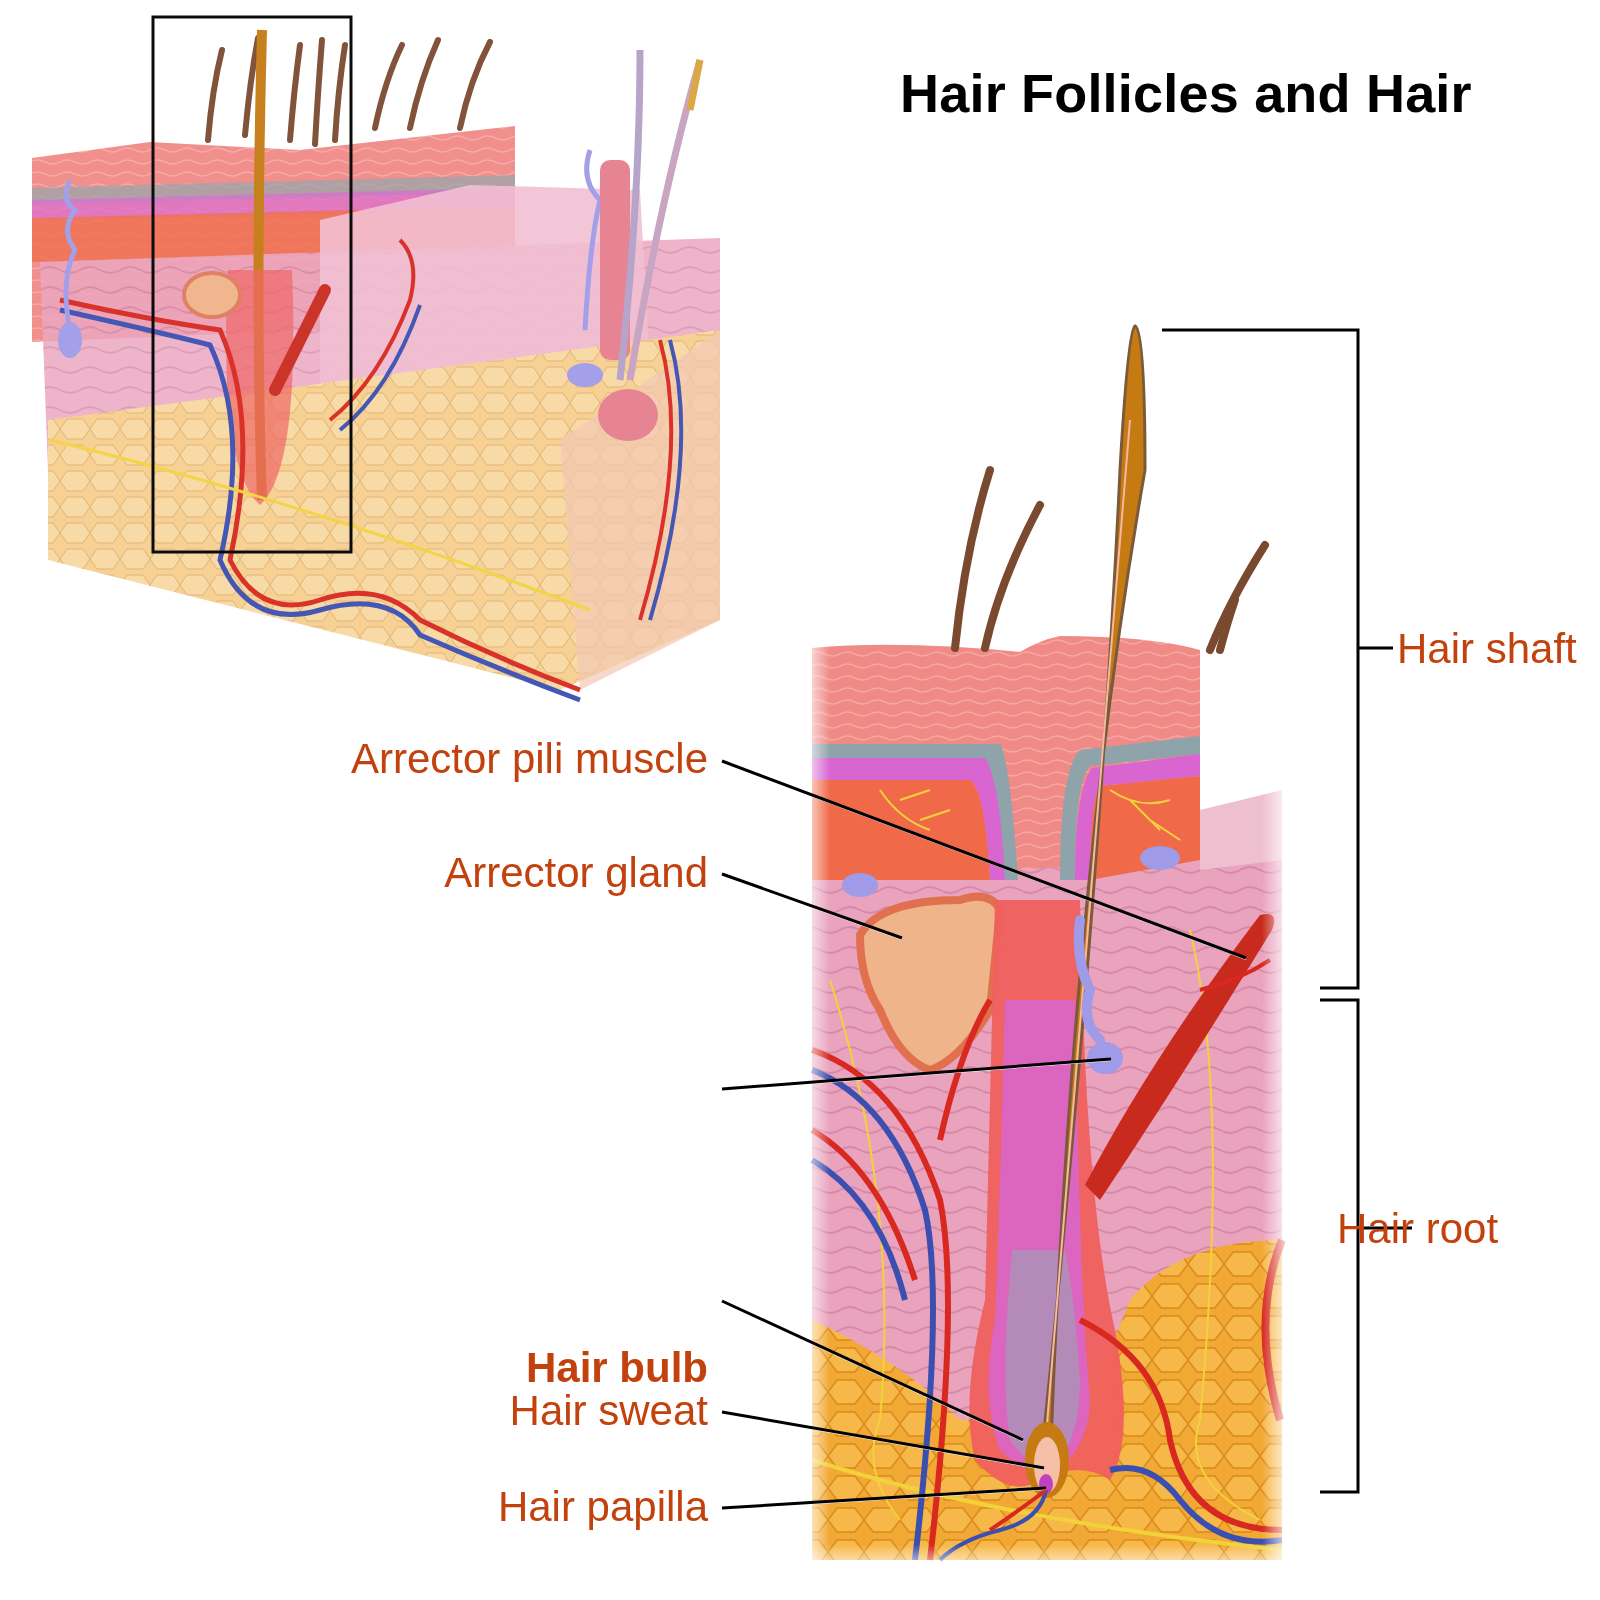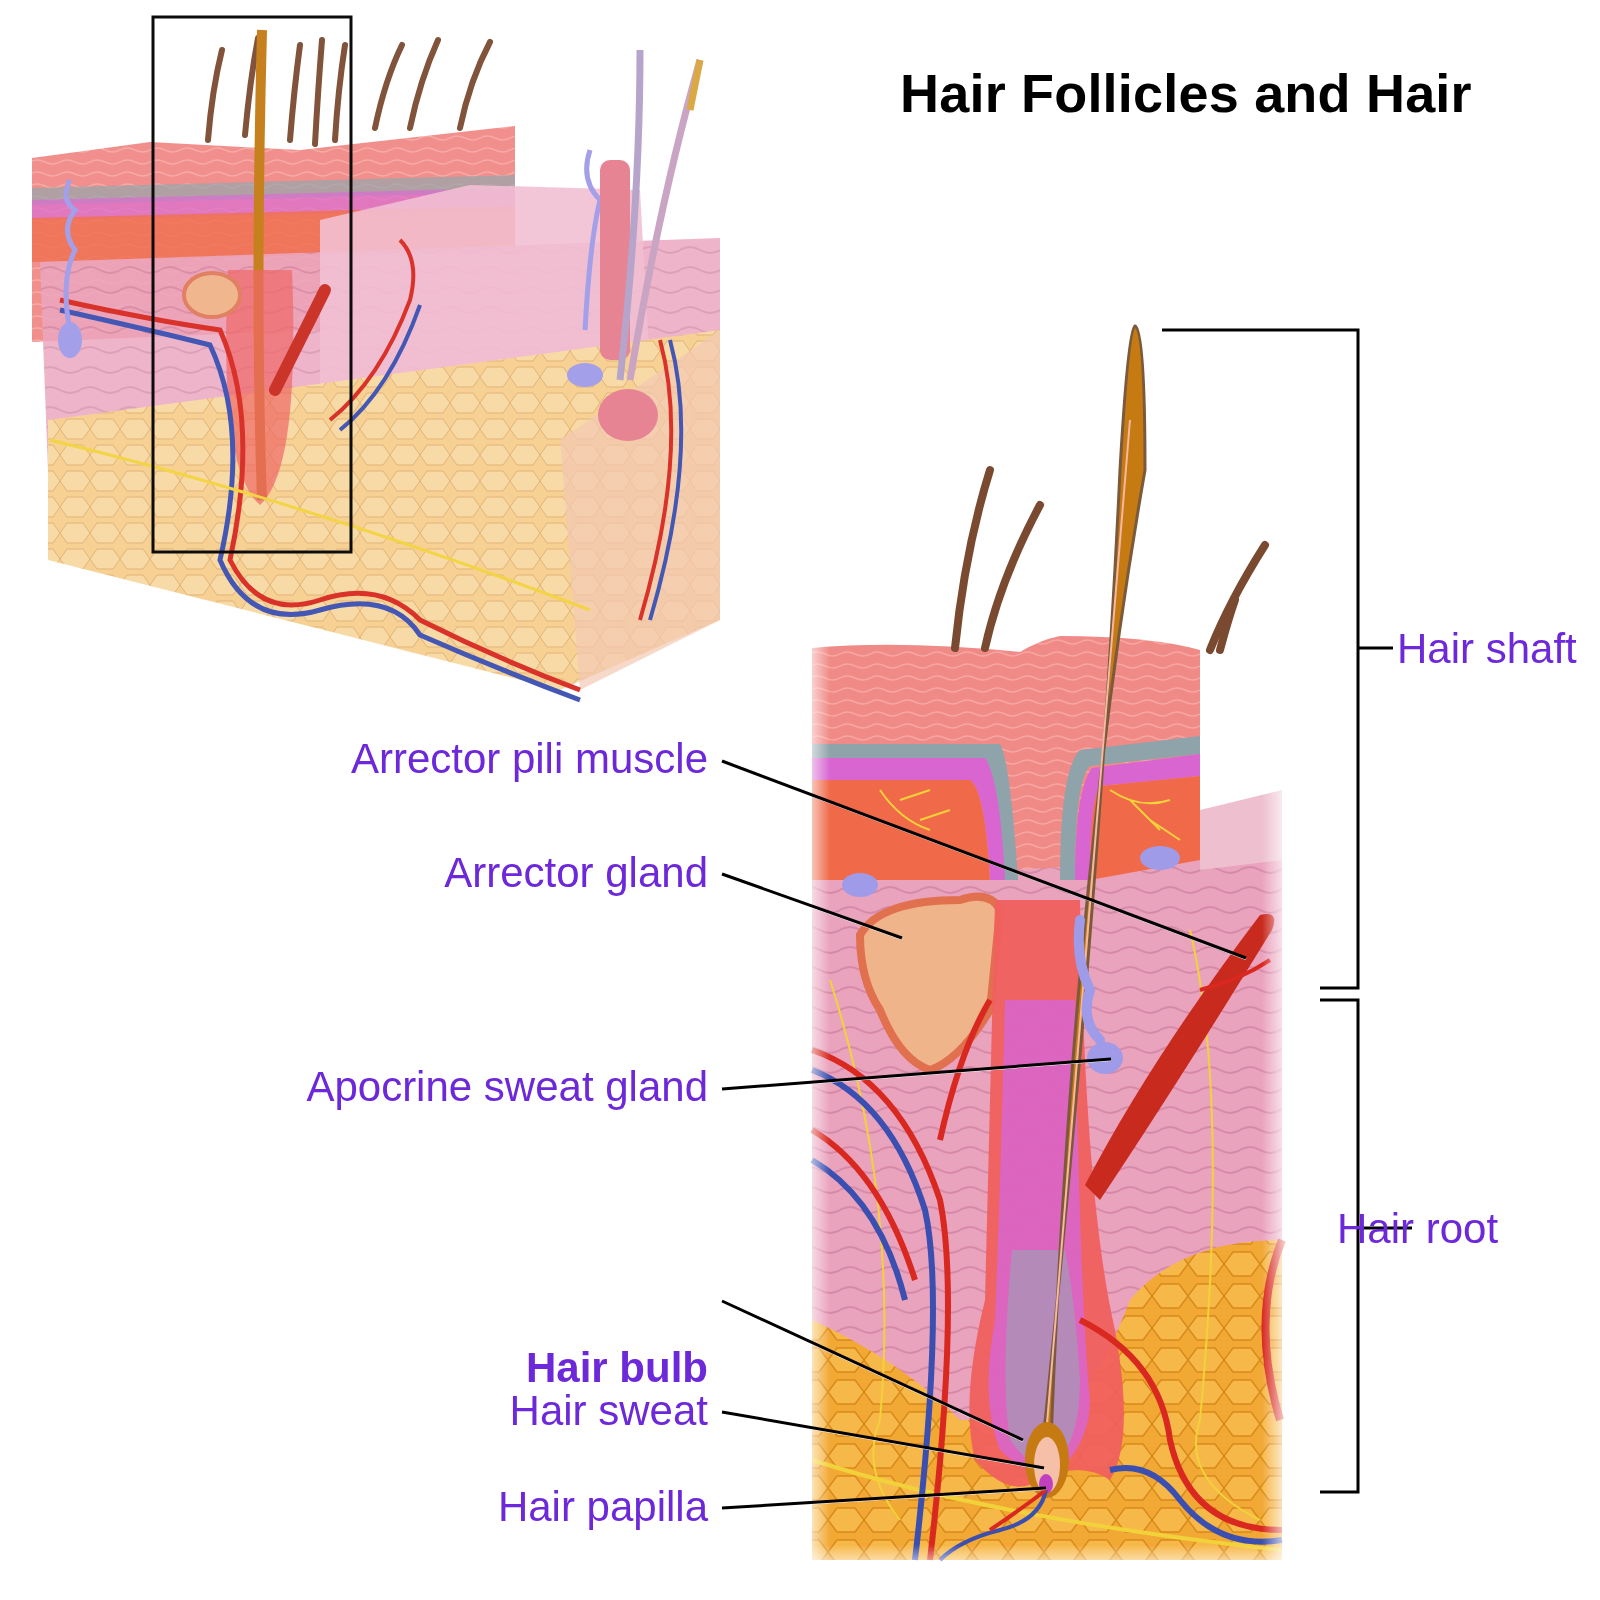--- a/index.html
+++ b/index.html
@@ -1,19 +1,19 @@
 <!DOCTYPE html>
 <html><head>
 <meta charset="utf-8">
 <style>
   html,body{margin:0;padding:0;background:#ffffff;}
   body{width:1600px;height:1600px;position:relative;overflow:hidden;font-family:"Liberation Sans",sans-serif;}
   #stage{position:absolute;left:0;top:0;width:1588px;height:1600px;}
   .title{position:absolute;left:900px;top:62px;font-size:54px;font-weight:bold;color:#000;white-space:nowrap;letter-spacing:0.2px;}
-  .label{position:absolute;font-size:42px;color:#6d28d9;white-space:nowrap;line-height:1;}
+  .label{position:absolute;font-size:42px;color:#c2410c;white-space:nowrap;line-height:1;}
   .label.left{text-align:center;}
   svg{position:absolute;left:0;top:0;}
 </style>
 </head>
 <body>
 
 <div id="stage">
 
   <svg width="1600" height="1600" viewBox="0 0 1600 1600">
     <defs>
@@ -192,20 +192,19 @@
     <g id="brackets" stroke="#000" stroke-width="3" fill="none">
         <path d="M1162 330 L1358 330 L1358 988 L1320 988 M1358 648 L1393 648"></path>
         <path d="M1320 1000 L1358 1000 L1358 1492 L1320 1492 M1358 1228 L1412 1228"></path>
       </g>
   </svg>
 
   <div class="title">Hair Follicles and Hair</div>
 
   <div class="label left" id="lbl-0" style="top: 738px; right: 880px;">Arrector pili muscle</div>
   <div class="label left" id="lbl-1" style="top: 852px; right: 880px;">Arrector gland</div>
-  <div class="label left" id="lbl-2" style="top: 1066px; right: 880px;">Apocrine sweat gland</div>
   <div class="label left" id="lbl-3" style="top: 1347px; right: 880px; font-weight: bold;">Hair bulb</div>
   <div class="label left" id="lbl-4" style="top: 1390px; right: 880px;">Hair sweat</div>
   <div class="label left" id="lbl-5" style="top: 1486px; right: 880px; margin-left: 28px;">Hair papilla</div>
 
   <div class="label" id="br-0" style="left: 1397px; top: 628px;">Hair shaft</div>
   <div class="label" id="br-1" style="left: 1337px; top: 1208px;">Hair root</div>
 </div>
 
 </body></html>

